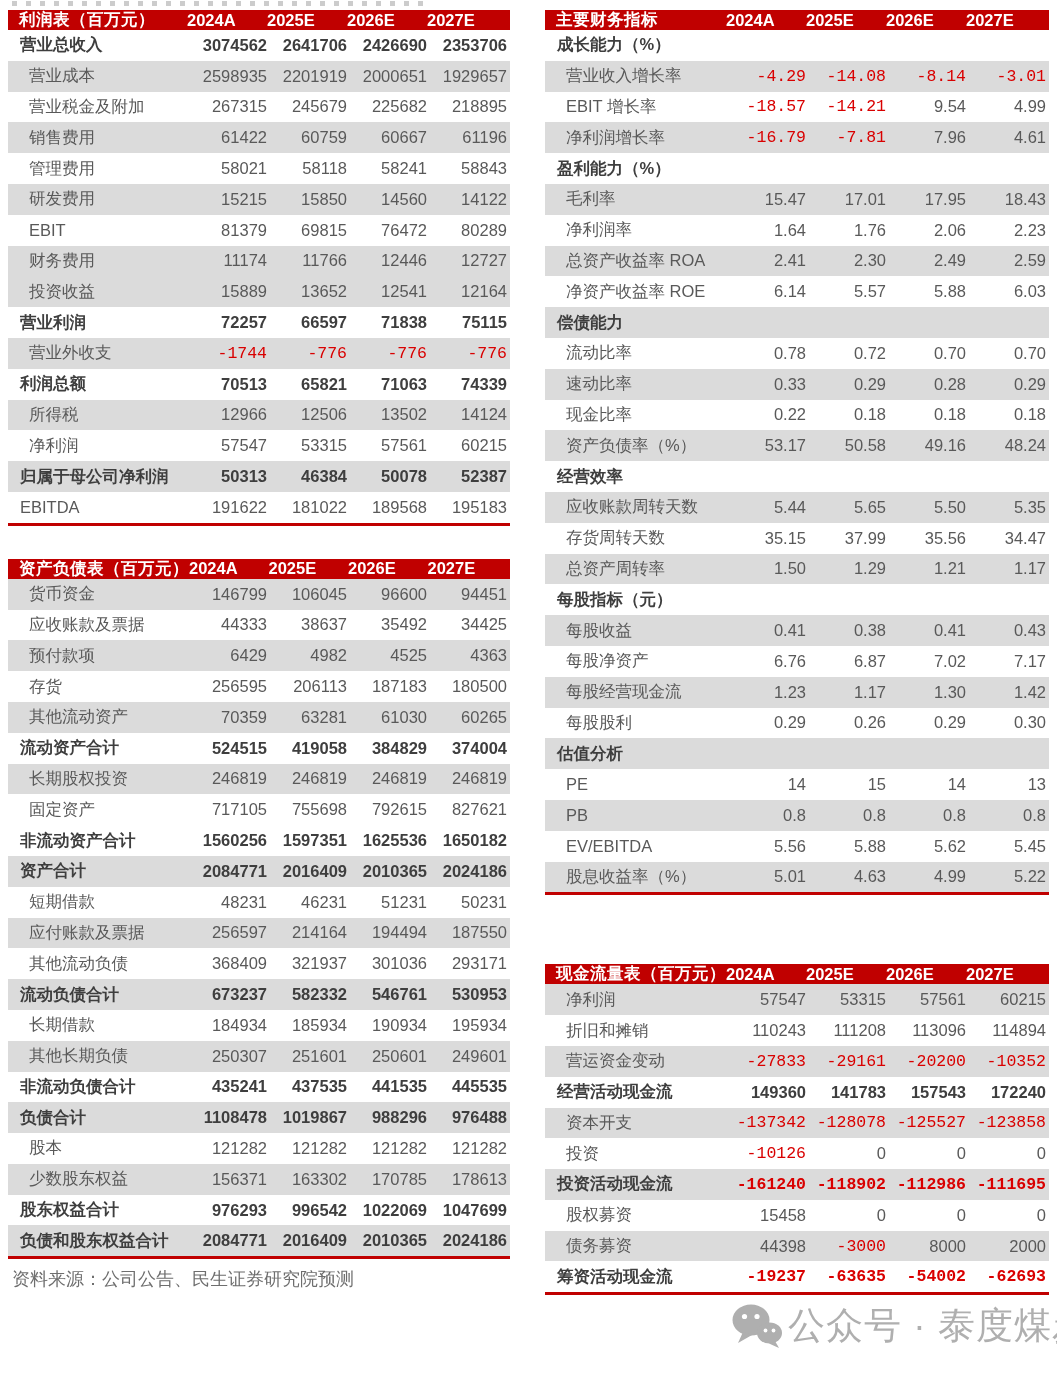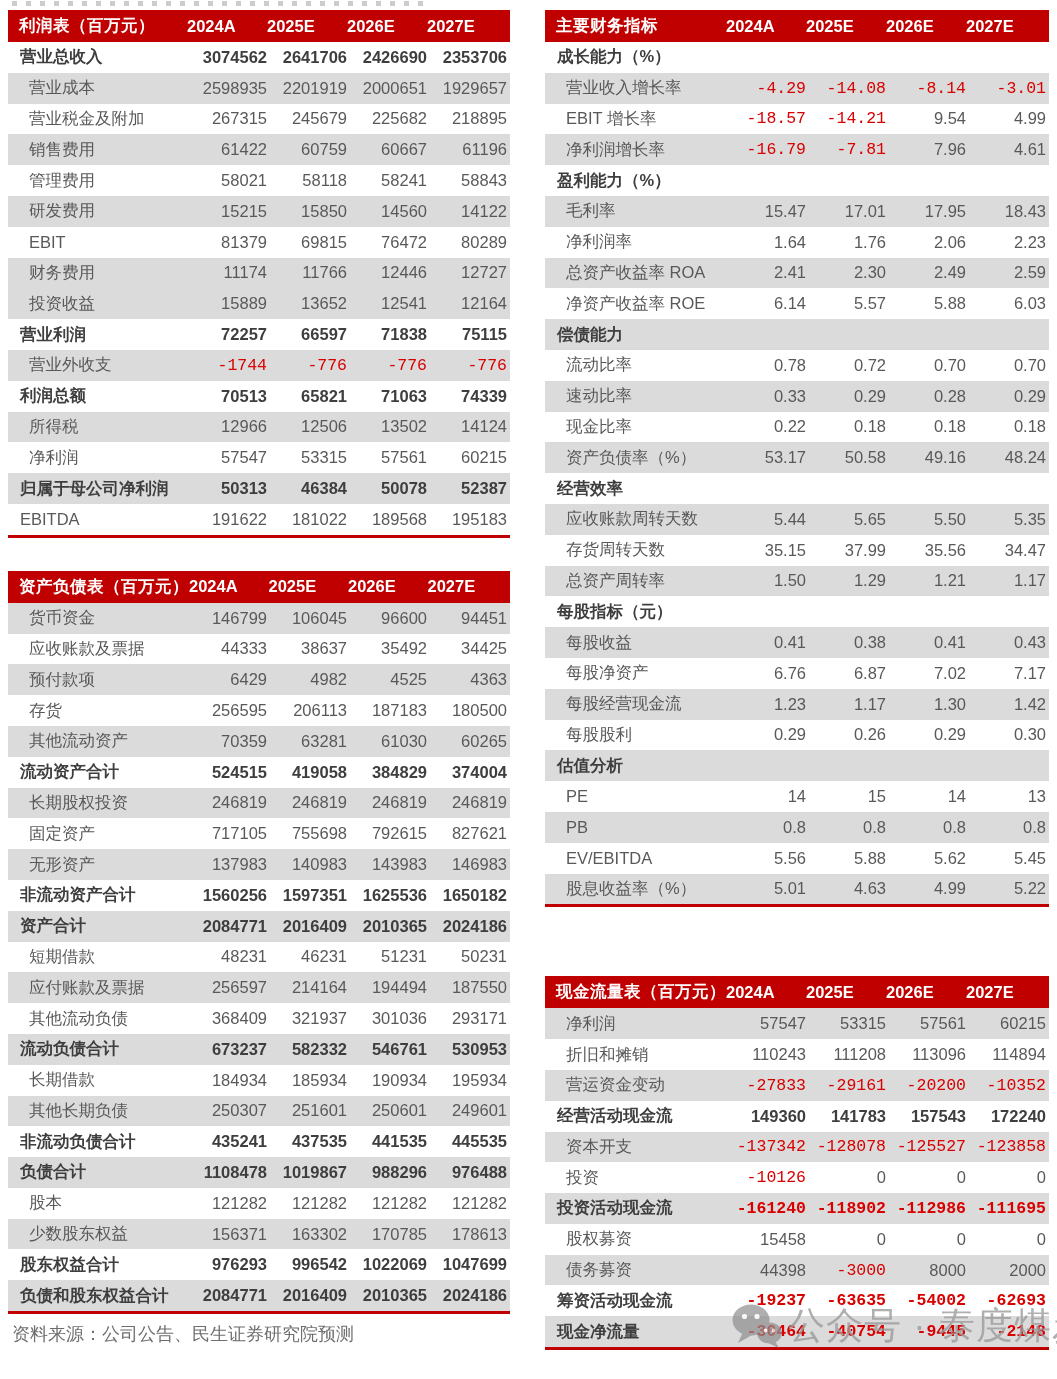--- a/index.html
+++ b/index.html
@@ -15,21 +15,21 @@
   
   .crop-strip{
     position:absolute;top:1px;left:12px;width:412px;height:5px;opacity:.85;
     background:repeating-linear-gradient(90deg,#c3c3c3 0 5px,transparent 5px 14px);
   }
   .col{position:absolute;top:10px;}
   .col-left{left:8px;width:502px;}
   .col-right{left:545px;width:504px;}
   .fin-table{width:100%;}
   .thead{
-    display:flex;align-items:center;height:32px;background:var(--red);
+    display:flex;align-items:center;height:20px;background:var(--red);
     color:#ffffff;font-weight:bold;font-size:16.5px;padding-right:3px;
   }
   .ttitle{flex:1;padding-left:11px;white-space:nowrap;letter-spacing:0.5px;}
   .tcol{width:80px;text-align:left;white-space:nowrap;}
   .trow{
     display:flex;align-items:center;height:30.8px;font-size:16.5px;
     color:var(--txt);padding-right:3px;background:#ffffff;
   }
   .trow.stripe{background:var(--stripe);}
   .trow.em{font-weight:bold;color:var(--txt-em);}
@@ -240,27 +240,20 @@
           <div class="val">246819</div>
           <div class="val">246819</div>
         </div>
         <div class="trow">
           <div class="lbl ind">固定资产</div>
           <div class="val">717105</div>
           <div class="val">755698</div>
           <div class="val">792615</div>
           <div class="val">827621</div>
         </div>
-        <div class="trow stripe">
-          <div class="lbl ind">无形资产</div>
-          <div class="val">137983</div>
-          <div class="val">140983</div>
-          <div class="val">143983</div>
-          <div class="val">146983</div>
-        </div>
         <div class="trow em">
           <div class="lbl">非流动资产合计</div>
           <div class="val">1560256</div>
           <div class="val">1597351</div>
           <div class="val">1625536</div>
           <div class="val">1650182</div>
         </div>
         <div class="trow stripe em">
           <div class="lbl">资产合计</div>
           <div class="val">2084771</div>
@@ -634,27 +627,20 @@
           <div class="val neg">-3000</div>
           <div class="val">8000</div>
           <div class="val">2000</div>
         </div>
         <div class="trow em">
           <div class="lbl">筹资活动现金流</div>
           <div class="val neg">-19237</div>
           <div class="val neg">-63635</div>
           <div class="val neg">-54002</div>
           <div class="val neg">-62693</div>
-        </div>
-        <div class="trow stripe em">
-          <div class="lbl">现金净流量</div>
-          <div class="val neg">-30464</div>
-          <div class="val neg">-40754</div>
-          <div class="val neg">-9445</div>
-          <div class="val neg">-2148</div>
         </div>
         <div class="tline"></div>
       </section>
   </div>
 
   <div class="watermark">
     <svg class="wm-icon" width="52" height="48" viewBox="0 0 52 48" aria-hidden="true">
       <ellipse cx="20" cy="18" rx="18.5" ry="15.5" fill="#8F8F8F"></ellipse>
       <path d="M12 30 L7 41 L21 33 Z" fill="#8F8F8F"></path>
       <circle cx="13.5" cy="14.5" r="2.6" fill="#ffffff"></circle>

